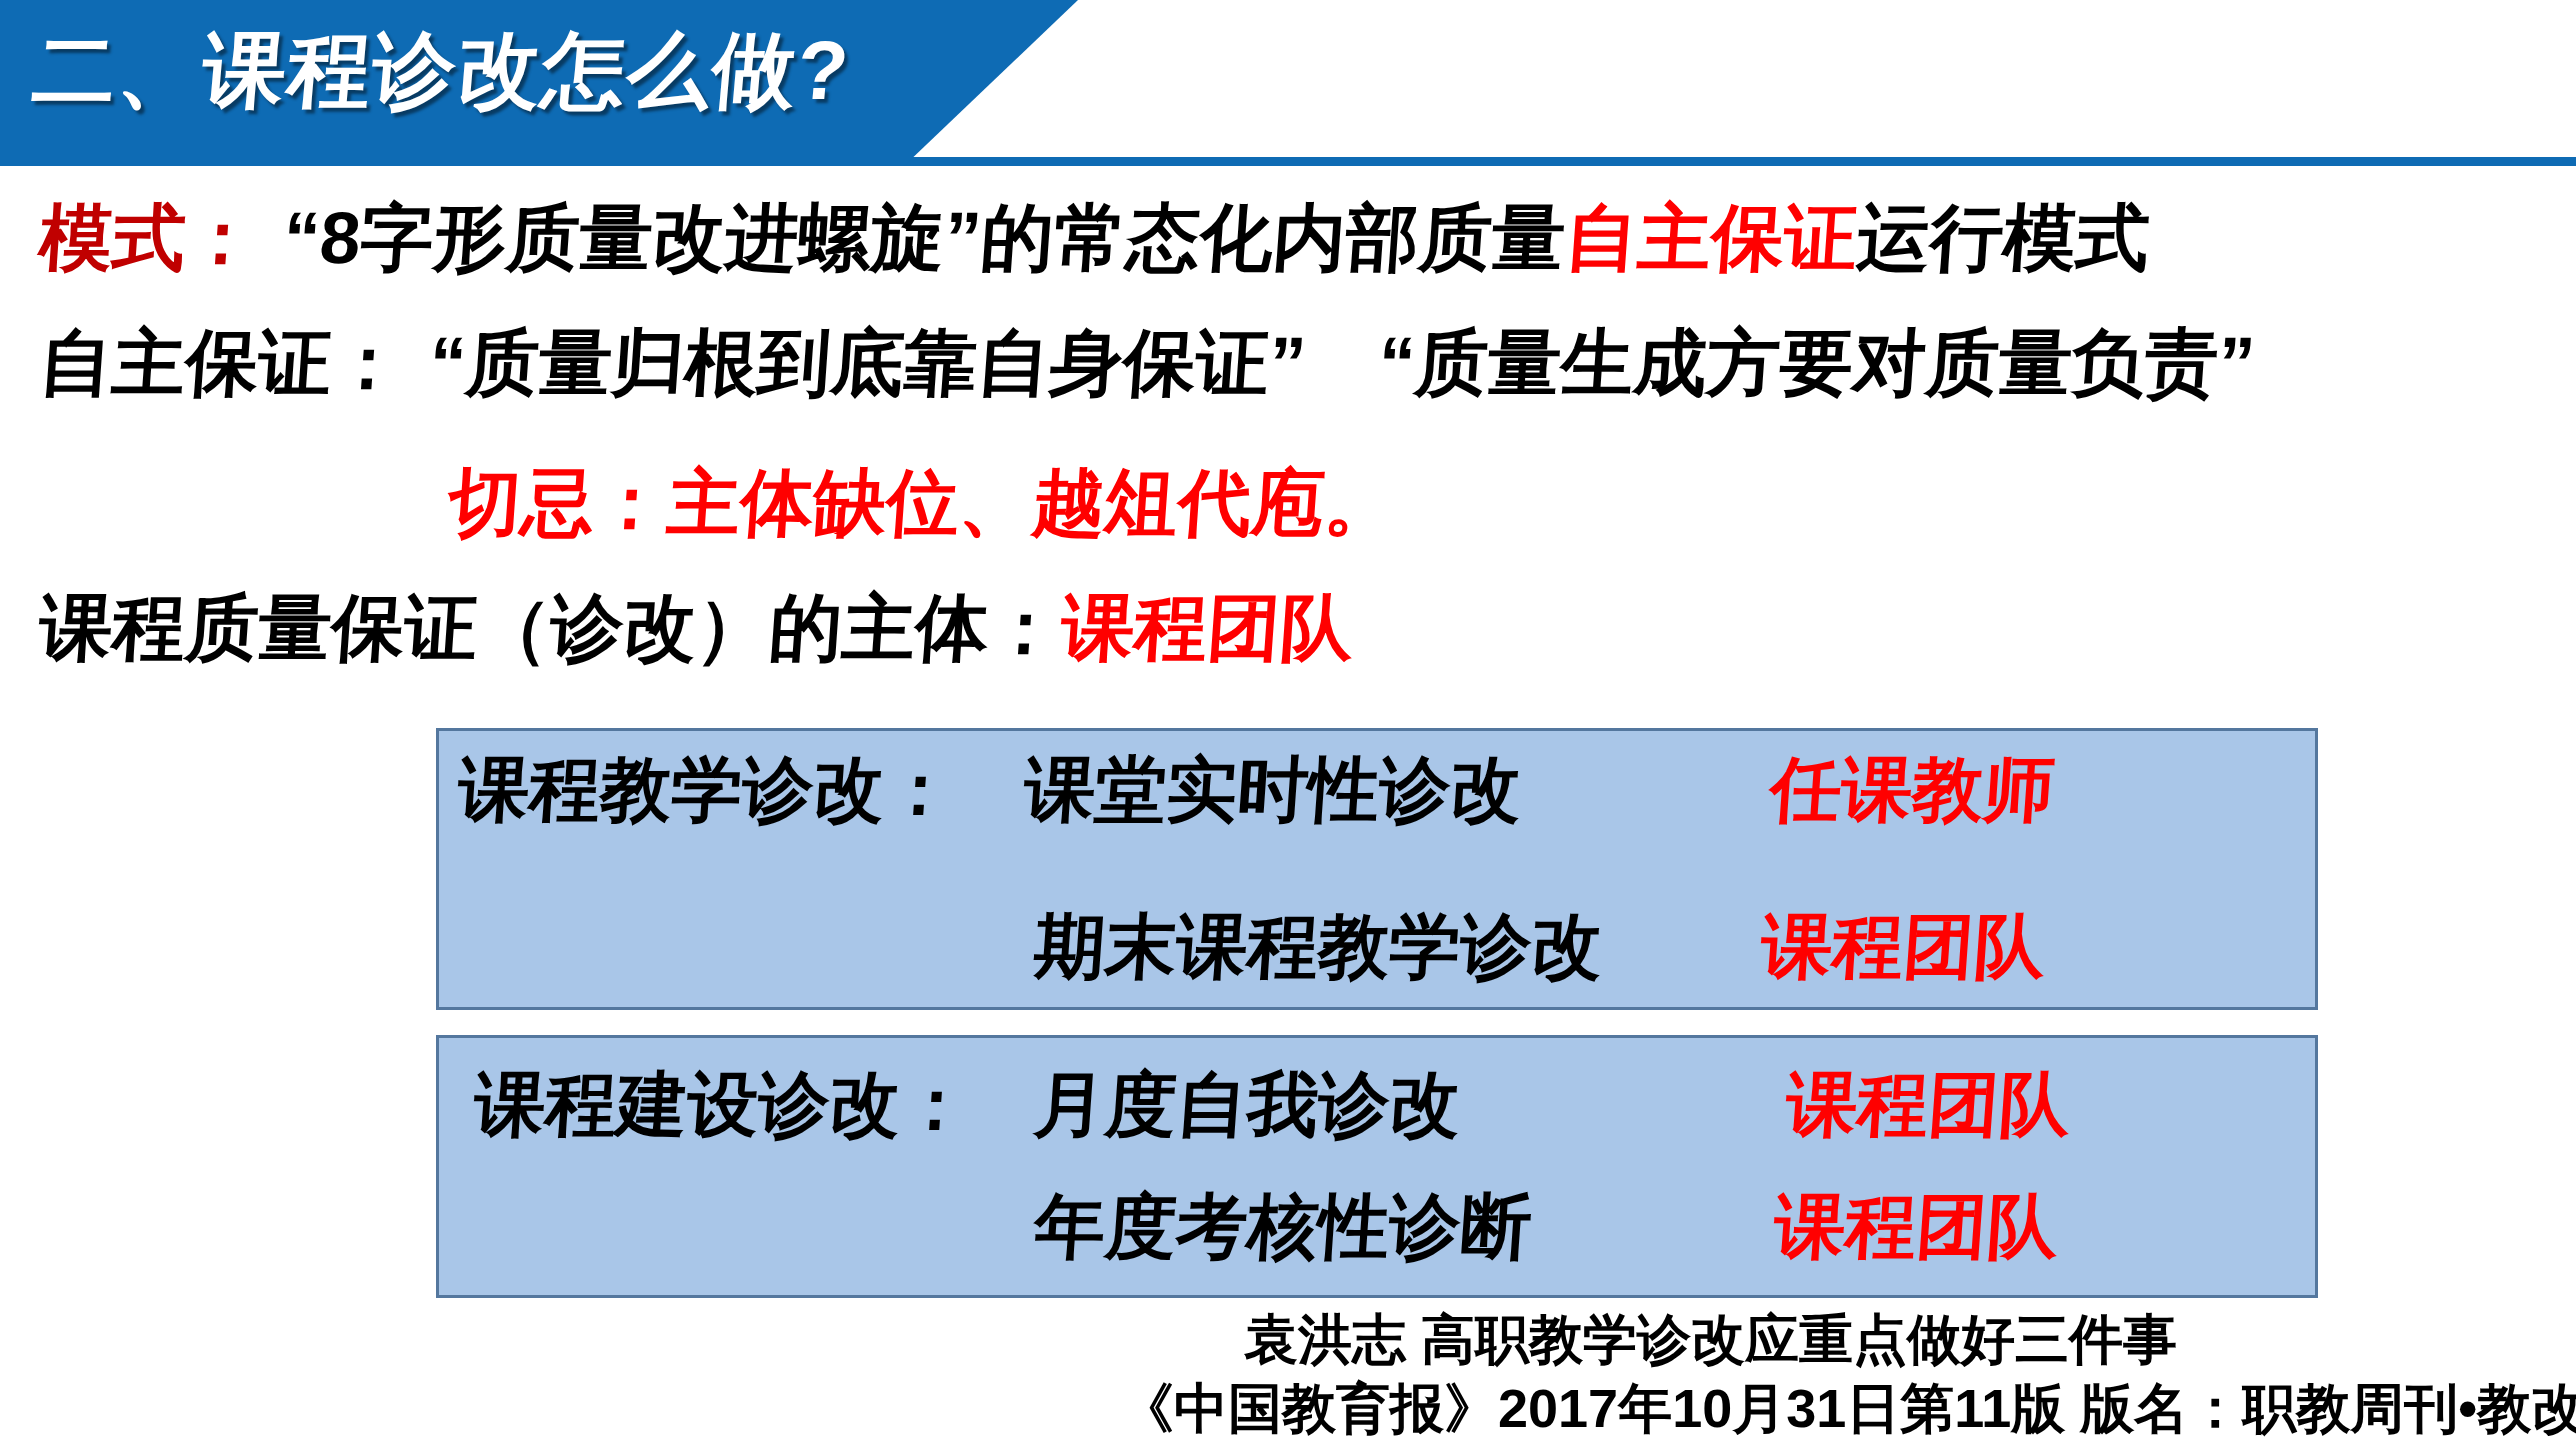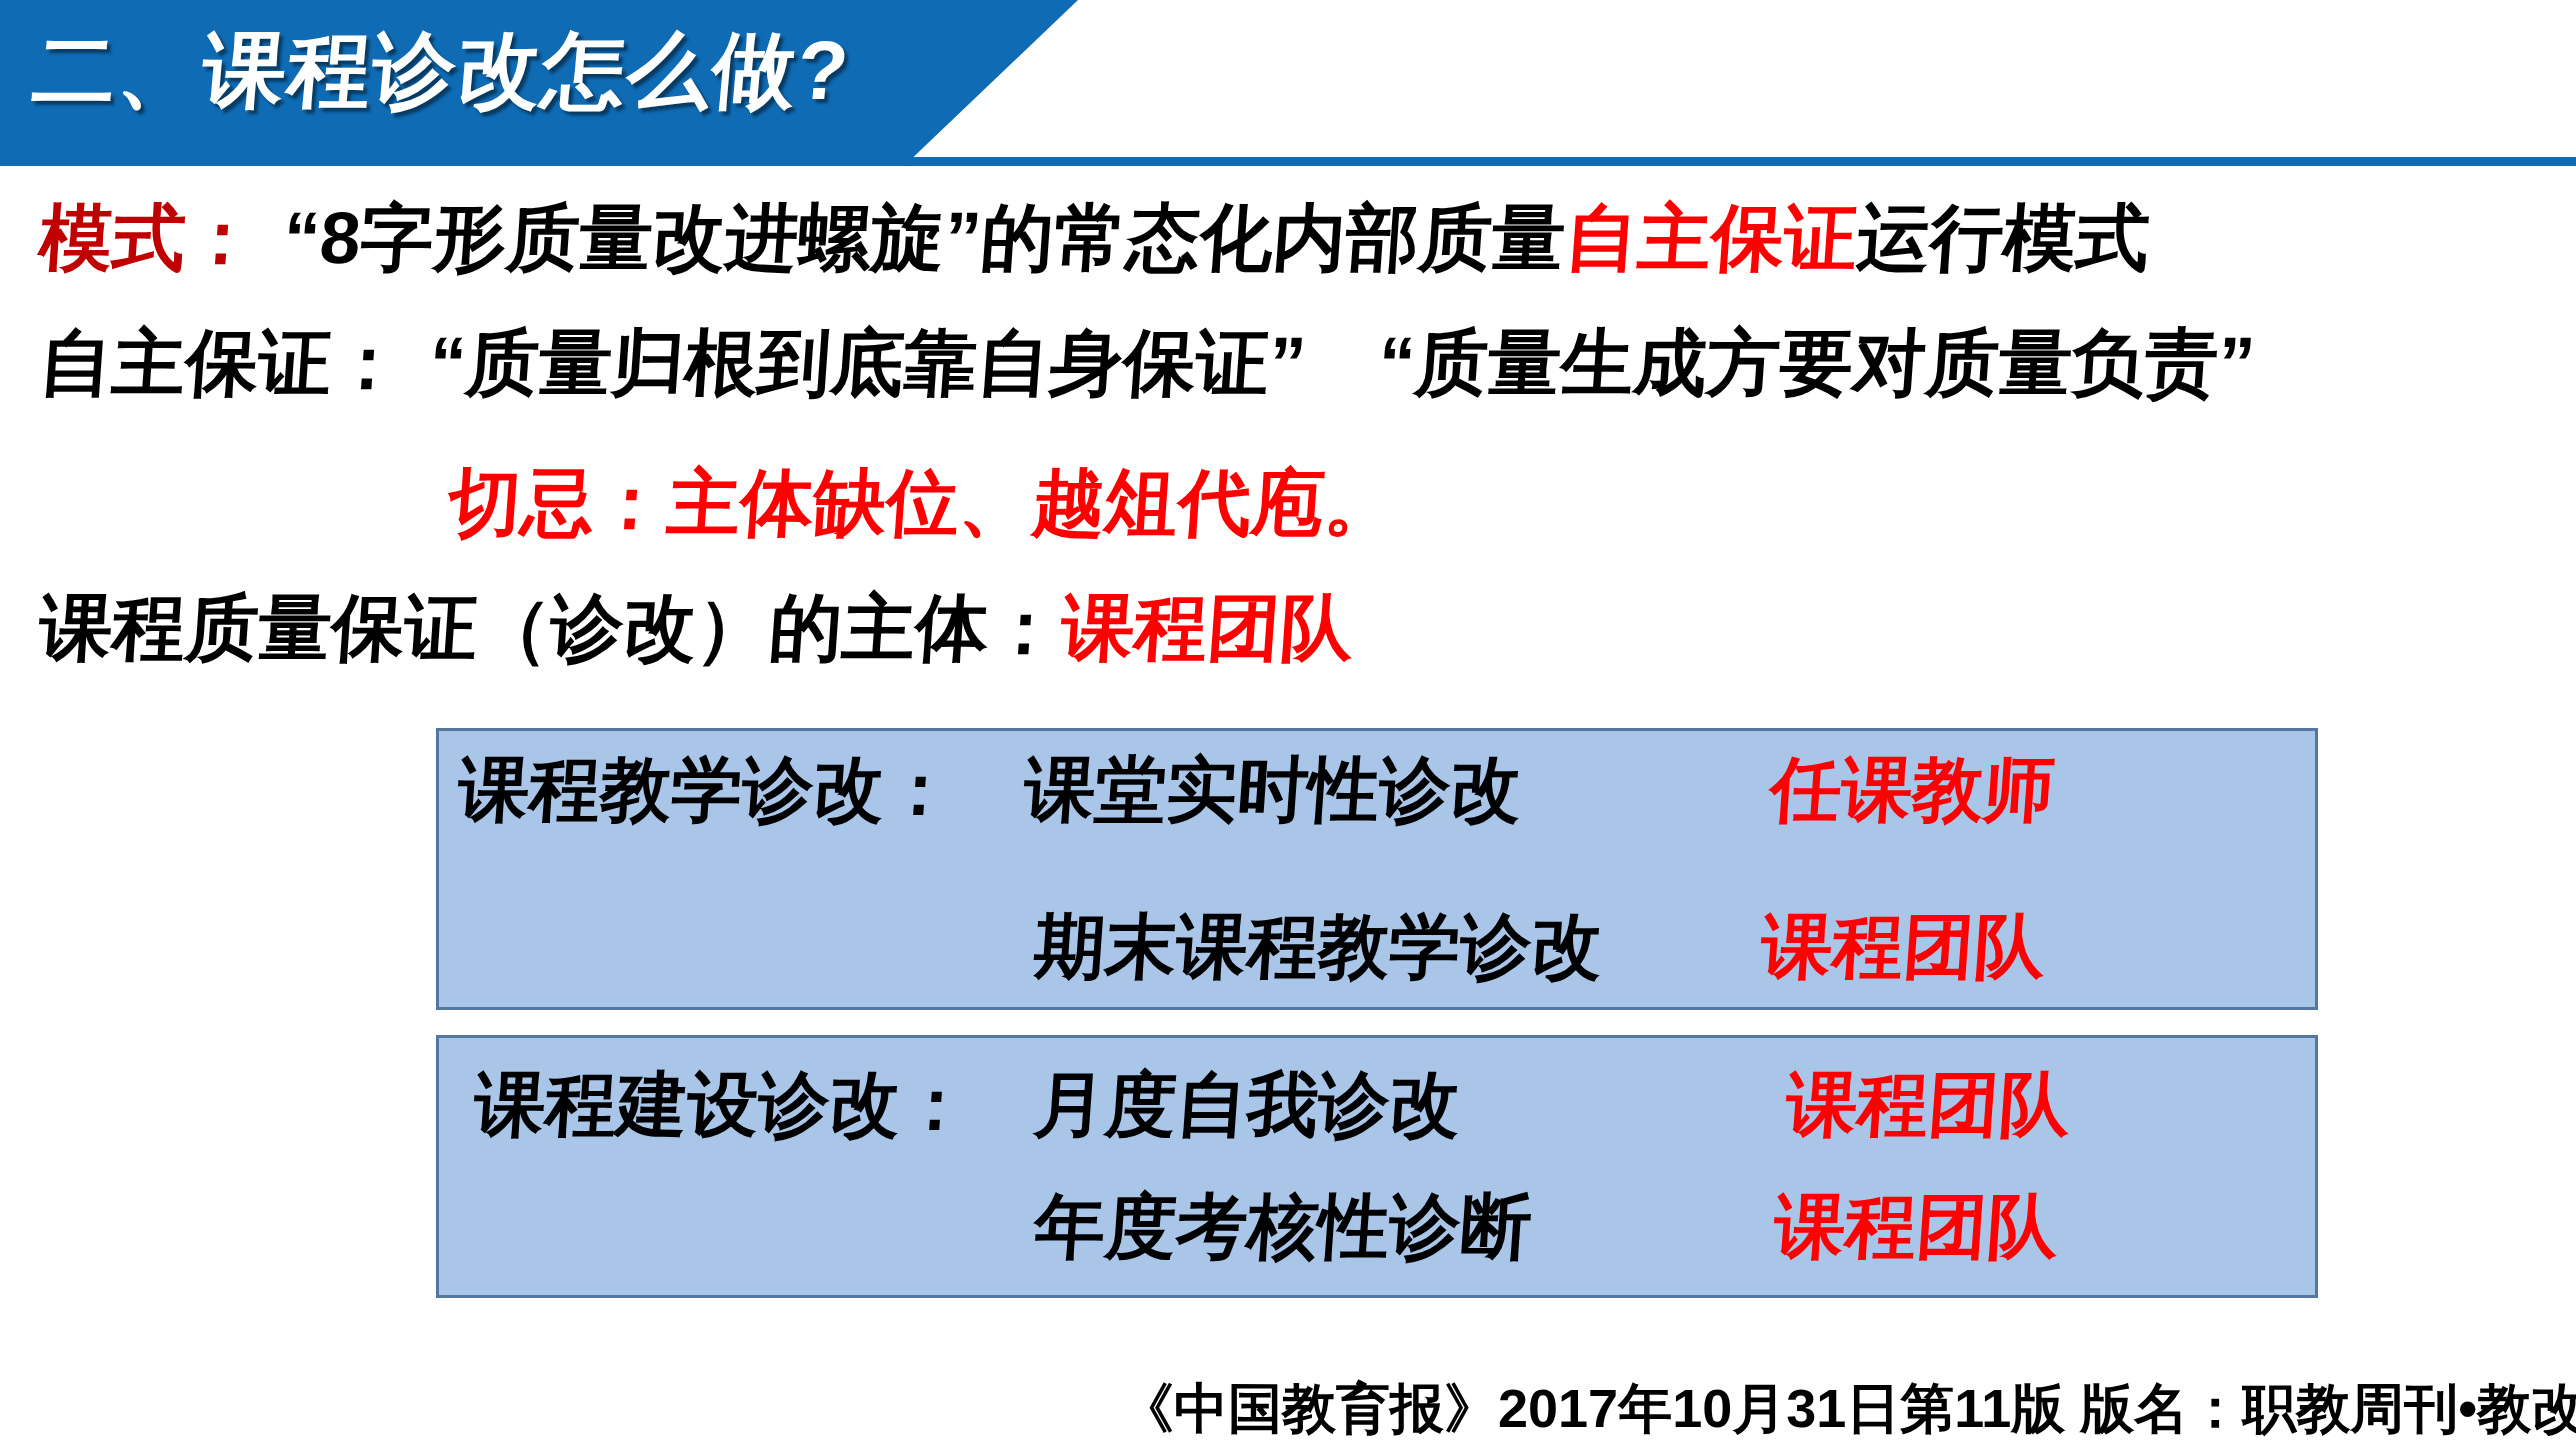--- a/index.html
+++ b/index.html
@@ -127,16 +127,17 @@
   </div>
 
   <div class="box box2">
     <span class="bt" style="left:33px;  top:31px;">课程建设诊改：</span>
     <span class="bt" style="left:593px; top:31px;">月度自我诊改</span>
     <span class="bt red" style="left:1345px; top:31px;">课程团队</span>
     <span class="bt" style="left:593px; top:153px;">年度考核性诊断</span>
     <span class="bt red" style="left:1333px; top:153px;">课程团队</span>
   </div>
 
+  <div class="footer-line footer1">袁洪志  高职教学诊改应重点做好三件事</div>
   <div class="footer-line footer2">《中国教育报》2017年10月31日第11版 版名：职教周刊•教改探索</div>
 
 </div>
 
 
 </body></html>

